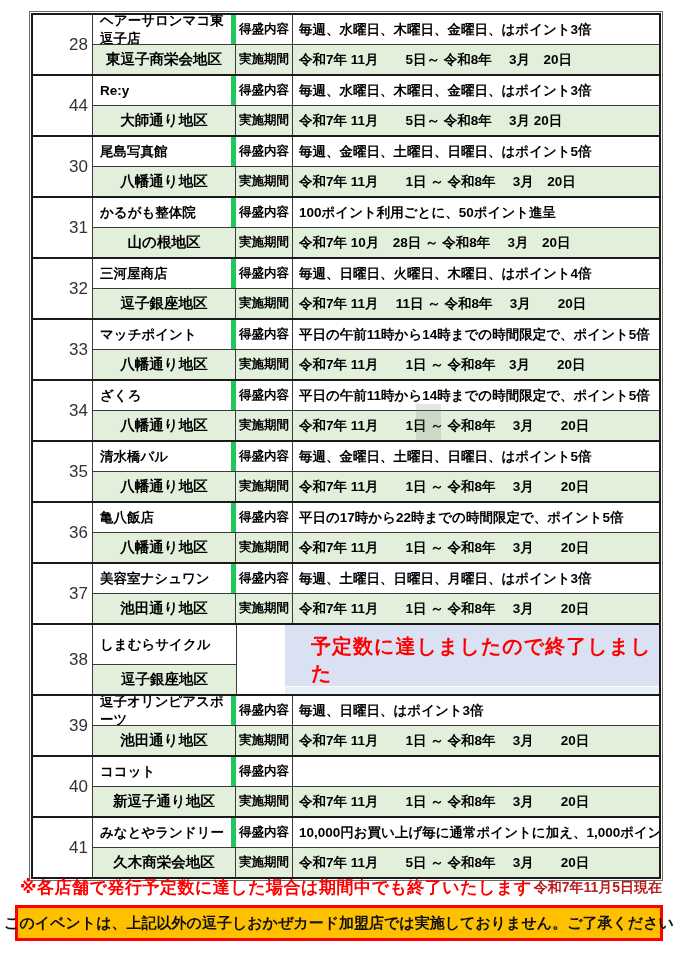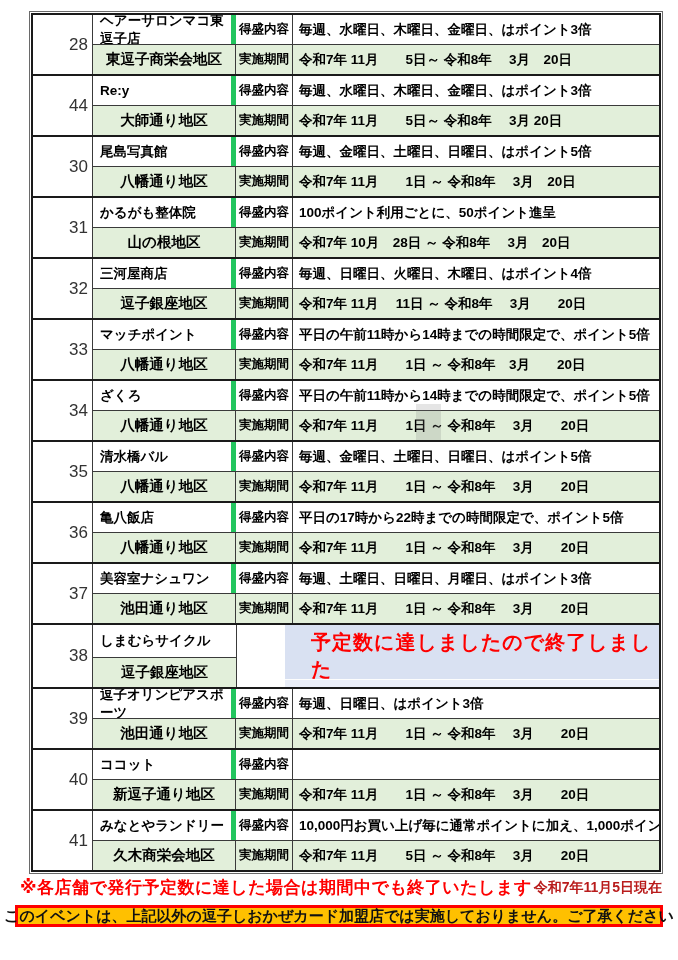--- a/index.html
+++ b/index.html
@@ -33,21 +33,21 @@
     justify-content:center;font-size:14.5px;font-weight:700;background:#e2efda;
   }
   .lab{
     width:57px;flex:0 0 57px;border-right:1px solid #3a3a3a;
     justify-content:center;font-size:12.5px;font-weight:700;
   }
   .desc{flex:1;padding-left:6px;font-size:13.5px;font-weight:600;background:#fff;white-space:pre;}
   .period{flex:1;padding-left:6px;font-size:13.5px;font-weight:700;white-space:pre;}
   
   .leftcol{width:143px;flex:0 0 143px;border-right:1px solid #3a3a3a;display:flex;flex-direction:column;}
-  .leftcol .ltop{height:32px;display:flex;align-items:center;padding-left:7px;
+  .leftcol .ltop{height:39px;display:flex;align-items:center;padding-left:7px;
     font-size:13.5px;font-weight:700;background:#fff;box-sizing:border-box;}
   .leftcol .lbot{height:30px;display:flex;align-items:center;justify-content:center;
     border-top:1px solid #3a3a3a;font-size:14.5px;font-weight:700;background:#e2efda;box-sizing:border-box;}
   .notice{
     flex:1;position:relative;background:#d9e1f2;display:flex;align-items:center;
     padding-left:26px;font-size:20px;font-weight:700;color:#fe0000;
     letter-spacing:1px;box-sizing:border-box;margin-left:48px;
   }
   .notice-strip{position:absolute;left:0;right:0;bottom:0;height:7px;
     background:rgba(255,255,255,0.45);border-top:1px solid #fdfdfd;}
@@ -56,21 +56,21 @@
   
   .warning{
     position:absolute;left:20px;top:876px;font-size:17px;font-weight:800;
     color:#fe0000;letter-spacing:0.5px;white-space:nowrap;
   }
   .asof{
     position:absolute;right:16px;top:879px;font-size:14px;font-weight:700;
     color:#b91c1c;white-space:nowrap;
   }
   .banner{
-    position:absolute;left:15px;top:905px;width:648px;height:22px;
+    position:absolute;left:15px;top:905px;width:648px;height:36px;
     background:#ffc000;border:3px solid #fe0000;box-sizing:border-box;
     display:flex;align-items:center;justify-content:center;
     font-size:15px;font-weight:800;color:#111;white-space:nowrap;
   }
 </style>
 </head>
 <body>
 
 <div class="shop-table">
 

